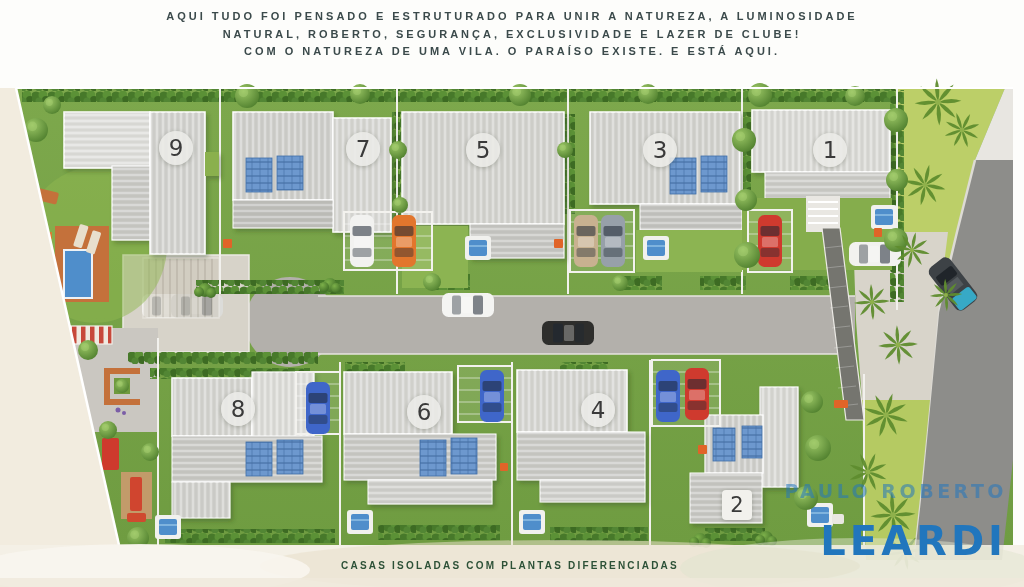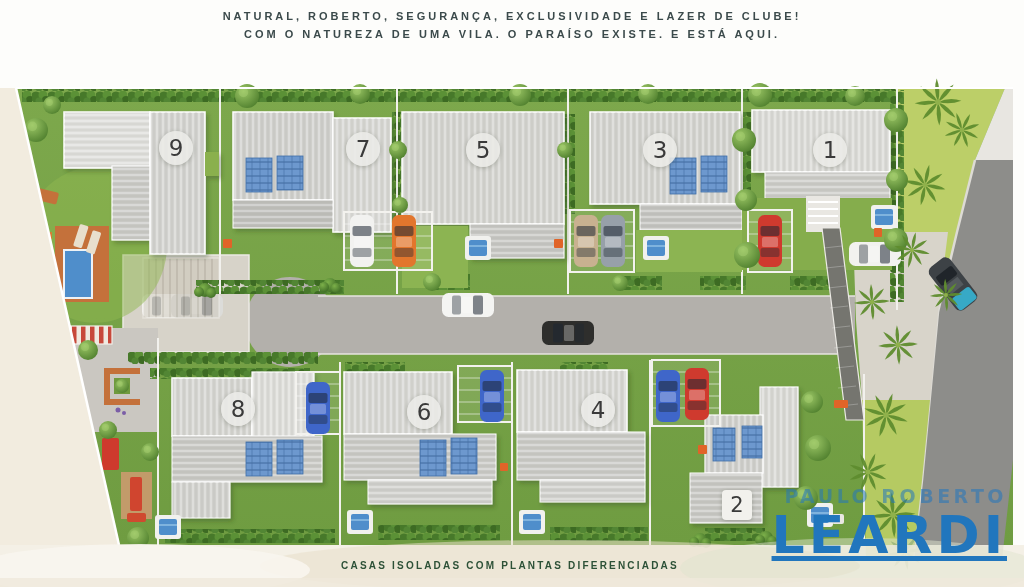--- a/index.html
+++ b/index.html
@@ -25,26 +25,25 @@
   .badge.square{border-radius:4px;background:#f2f1ed;width:30px;height:30px;font-size:21px;}
   .caption{
     position:absolute;top:560px;left:0;width:1020px;text-align:center;
     color:#2d5137;font-size:10px;font-weight:800;letter-spacing:2.2px;
   }
   .logo{
     position:absolute;right:17px;bottom:26px;text-align:right;line-height:1;
   }
   .logo-top{
     color:rgba(34,118,189,0.55);font-size:19px;font-weight:700;letter-spacing:3.5px;
-    margin-bottom:3px;font-family:"DejaVu Sans", sans-serif;
+    margin-bottom:20px;font-family:"DejaVu Sans", sans-serif;
   }
   .logo-bottom{
-    color:#2176bd;font-size:52px;font-weight:800;letter-spacing:4px;
+    color:#2176bd;font-size:40px;font-weight:800;letter-spacing:4px;
     font-family:"DejaVu Sans", sans-serif;
-    text-decoration:underline;
   }
 </style>
 </head>
 <body>
 
 <svg class="plan-svg" width="1024" height="587" viewBox="0 0 1024 587">
   <defs>
     <radialGradient id="bushG" cx="35%" cy="30%" r="80%">
       <stop offset="0" stop-color="#7cb04a"></stop>
         <stop offset="1" stop-color="#3c6a24"></stop>
@@ -458,20 +457,21 @@
   <g>
     <rect x="0" y="545" width="1024" height="42" fill="#f3eee3" opacity=".9"></rect>
     <ellipse cx="560" cy="566" rx="300" ry="26" fill="#e7dfc9" opacity=".55"></ellipse>
     <ellipse cx="860" cy="568" rx="180" ry="30" fill="#dfe3cd" opacity=".5"></ellipse>
     <ellipse cx="140" cy="570" rx="170" ry="26" fill="#f8f5ee" opacity=".9"></ellipse>
     <rect x="0" y="578" width="1024" height="9" fill="#efe9db" opacity=".8"></rect>
   </g>
 </svg>
 
 <div class="header">
+  <div>AQUI TUDO FOI PENSADO E ESTRUTURADO PARA UNIR A NATUREZA, A LUMINOSIDADE</div>
   <div>NATURAL, ROBERTO, SEGURANÇA, EXCLUSIVIDADE E LAZER DE CLUBE!</div>
   <div>COM O NATUREZA DE UMA VILA. O PARAÍSO EXISTE. E ESTÁ AQUI.</div>
 </div>
 
 <div class="badge" style="left:176px;top:148px">9</div>
 <div class="badge" style="left:363px;top:149px">7</div>
 <div class="badge" style="left:483px;top:150px">5</div>
 <div class="badge" style="left:660px;top:150px">3</div>
 <div class="badge" style="left:830px;top:150px">1</div>
 <div class="badge" style="left:238px;top:409px">8</div>

